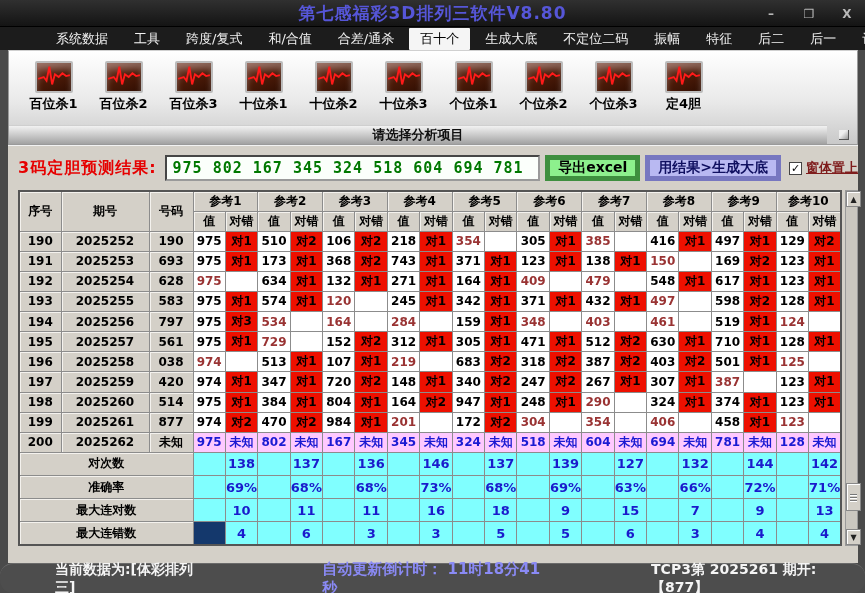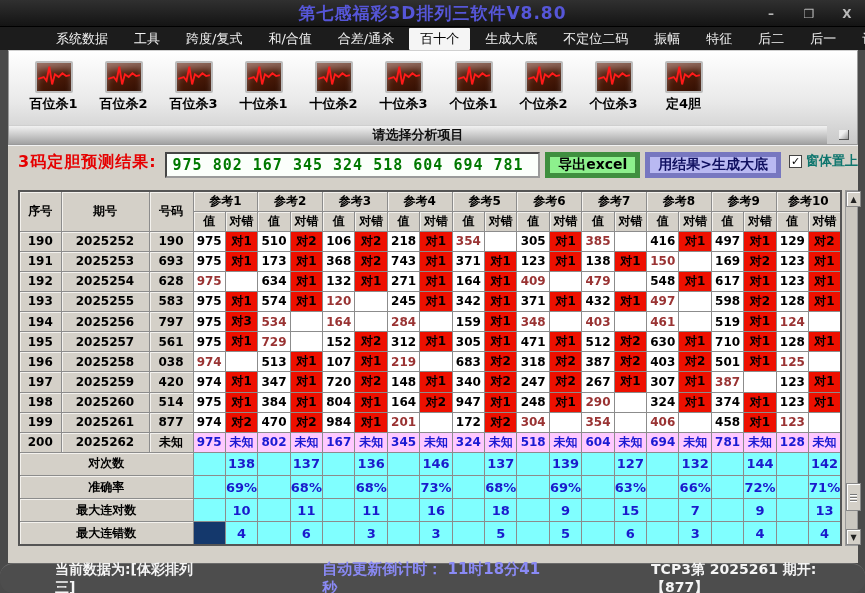--- a/index.html
+++ b/index.html
@@ -25,29 +25,29 @@
   .tool-btn.active { background:linear-gradient(#fff3c9,#ffd968 55%,#ffca3e); border:1px solid #d9a93f; box-shadow:inset 0 0 2px #fff; }
   .tool-icon { width:38px; height:32px; border:2px solid #bcbcbc; border-radius:2px; background:linear-gradient(155deg,#7a4030 0%,#4a1a08 55%,#300e02 100%); box-shadow:inset 0 6px 6px rgba(255,255,255,.28); }
   .tool-label { margin-top:2px; font-size:13px; font-weight:bold; color:#000; white-space:nowrap; }
   .hint-strip { position:absolute; left:0; right:30px; bottom:0; height:19px; background:linear-gradient(#f2f2f2,#a2a2a2); border-top:1px solid #cfcfcf; display:flex; align-items:center; justify-content:center; }
   .hint-text { font-size:13px; font-weight:bold; color:#101010; }
   .grip { position:absolute; right:8px; bottom:4px; width:10px; height:10px; border:1px solid #555; border-top:none; border-left:none; background:linear-gradient(135deg,#eee 40%,#999); }
 
   
   .main { position:relative; margin:0 7px 0 8px; height:418px; background:#d4d0c8; border-top:1px solid #f2f2f2; padding:6px 0 0 10px; }
 
-  .predict-row { display:flex; align-items:flex-start; height:32px; }
+  .predict-row { display:flex; align-items:center; height:32px; }
   .predict-label { color:#e60000; font-size:16px; font-weight:bold; letter-spacing:1px; margin-right:8px; white-space:nowrap; }
   .predict-input { width:388px; height:26px; border:2px inset #9a9a9a; background:#fbfffb; color:#007800; font-size:15px; font-weight:bold; font-family:"DejaVu Sans Mono","Liberation Mono",monospace; padding:2px 6px; letter-spacing:1px; }
   .btn { height:26px; font-size:14px; font-weight:bold; border:5px solid #0f172a; display:flex; align-items:center; padding:0 8px; margin-left:5px; white-space:nowrap; }
   .btn-excel { background:#8df08d; color:#000; border-color:#3f8f3f; }
   .btn-gen { background:#b9b9f2; color:#101060; border-color:#7777c0; }
   .topmost { display:flex; align-items:center; margin-left:8px; gap:4px; }
   .checkbox { width:13px; height:13px; background:#fff; border:1px solid #444; font-size:11px; line-height:11px; text-align:center; font-weight:bold; color:#000; }
-  .topmost-label { font-size:13px; font-weight:bold; color:#0f766e; white-space:nowrap; }
+  .topmost-label { font-size:13px; font-weight:bold; color:#7f1d1d; white-space:nowrap;text-decoration:underline; }
 
   
   .table-zone { display:flex; margin-top:6px; }
   table { border-collapse:collapse; table-layout:fixed; width:822px; background:#fff; border:2px solid #555; }
   th,td { border:1px solid #8c8c8c; font-size:12px; font-weight:bold; text-align:center; overflow:hidden; white-space:nowrap; padding:0; }
   thead th { background:#d4d0c8; color:#000; height:20px; box-shadow:inset 1px 1px 0 #f4f2ee; }
   tbody td { height:20px; }
   td.lbl { background:#d4d0c8; color:#000; box-shadow:inset 1px 1px 0 #f4f2ee; }
   td.val-hit { background:#fff; color:#000; }
   td.val-miss { background:#fff; color:var(--miss-text); }

